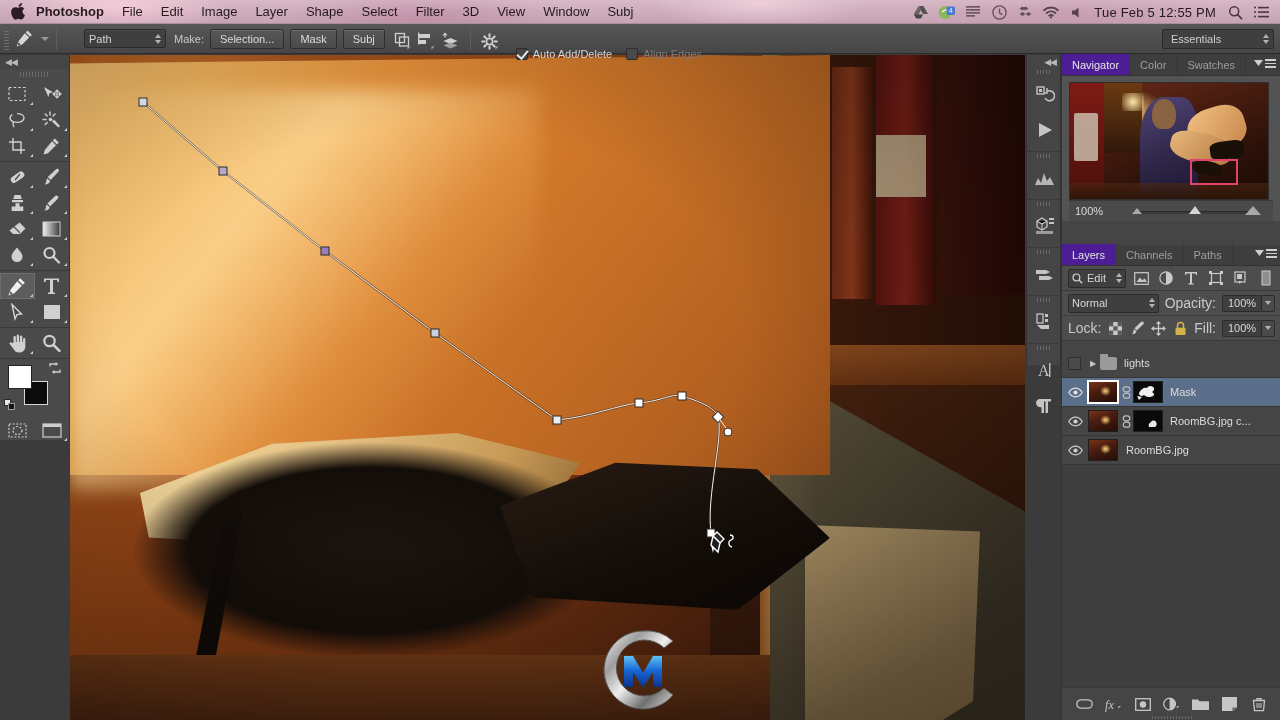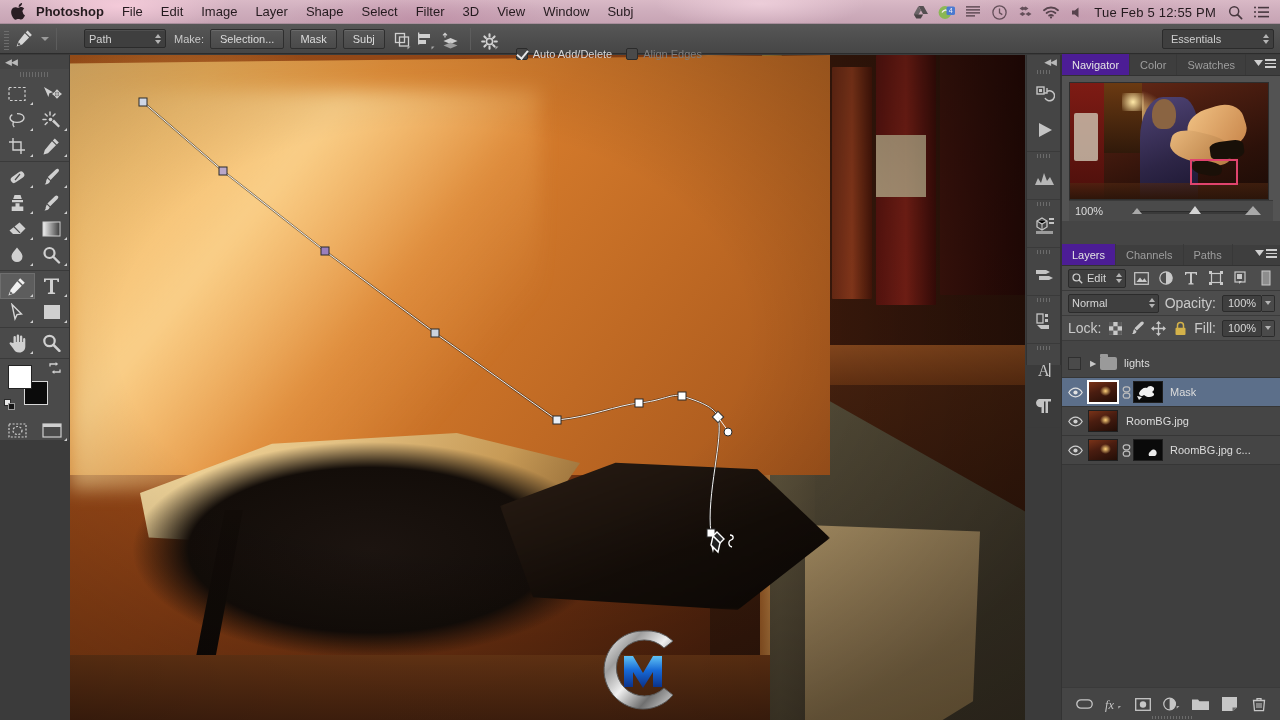--- a/index.html
+++ b/index.html
@@ -1066,49 +1066,49 @@
           <span class="layer-name">Mask</span>
         </div>
 
         <div class="layer-row">
           <span class="eye-cell">
             <svg width="15" height="11" viewBox="0 0 15 11">
                 <path fill="none" stroke="#cfcfcf" stroke-width="1.2" d="M.8 5.5C3 2 5.2 1.2 7.5 1.2S12 2 14.2 5.5C12 9 9.8 9.8 7.5 9.8S3 9 .8 5.5z"></path>
                 <circle cx="7.5" cy="5.5" r="2.1" fill="#cfcfcf"></circle>
               </svg>
           </span>
-          <span class="thumb" style="margin-right:8px">
-              <span class="glow"></span>
-            </span>
-          <span class="layer-name">RoomBG.jpg</span>
-        </div>
-
-        <div class="layer-row">
-          <span class="eye-cell">
-            <svg width="15" height="11" viewBox="0 0 15 11">
-                <path fill="none" stroke="#cfcfcf" stroke-width="1.2" d="M.8 5.5C3 2 5.2 1.2 7.5 1.2S12 2 14.2 5.5C12 9 9.8 9.8 7.5 9.8S3 9 .8 5.5z"></path>
-                <circle cx="7.5" cy="5.5" r="2.1" fill="#cfcfcf"></circle>
-              </svg>
-          </span>
           <span class="thumb">
               <span class="glow"></span>
             </span>
           <span class="linkico">
             <svg width="9" height="13" viewBox="0 0 9 13">
                 <rect x="1.2" y=".8" width="6.6" height="5" rx="2.5" fill="none" stroke="#bdbdbd" stroke-width="1.2"></rect>
                 <rect x="1.2" y="7.2" width="6.6" height="5" rx="2.5" fill="none" stroke="#bdbdbd" stroke-width="1.2"></rect>
               </svg>
           </span>
           <span class="maskthumb">
             <svg width="28" height="20" viewBox="0 0 28 20">
                 <path fill="#e8e8e8" d="M17 11c1-2 4-2 5 0 1 1 1 4-1 5h-6c-1-2 0-4 2-5z"></path>
               </svg>
           </span>
           <span class="layer-name">RoomBG.jpg c...</span>
         </div>
+
+        <div class="layer-row">
+          <span class="eye-cell">
+            <svg width="15" height="11" viewBox="0 0 15 11">
+                <path fill="none" stroke="#cfcfcf" stroke-width="1.2" d="M.8 5.5C3 2 5.2 1.2 7.5 1.2S12 2 14.2 5.5C12 9 9.8 9.8 7.5 9.8S3 9 .8 5.5z"></path>
+                <circle cx="7.5" cy="5.5" r="2.1" fill="#cfcfcf"></circle>
+              </svg>
+          </span>
+          <span class="thumb" style="margin-right:8px">
+              <span class="glow"></span>
+            </span>
+          <span class="layer-name">RoomBG.jpg</span>
+        </div>
       </div>
 
       <div id="layers-footer">
         <span class="fbtn">
           <svg width="17" height="10" viewBox="0 0 17 10">
               <rect x=".8" y=".8" width="15.4" height="8.4" rx="4.2" fill="none" stroke="#c6c6c6" stroke-width="1.3"></rect>
             </svg>
         </span>
         <span class="fbtn">
           <svg width="18" height="15" viewBox="0 0 18 15">

